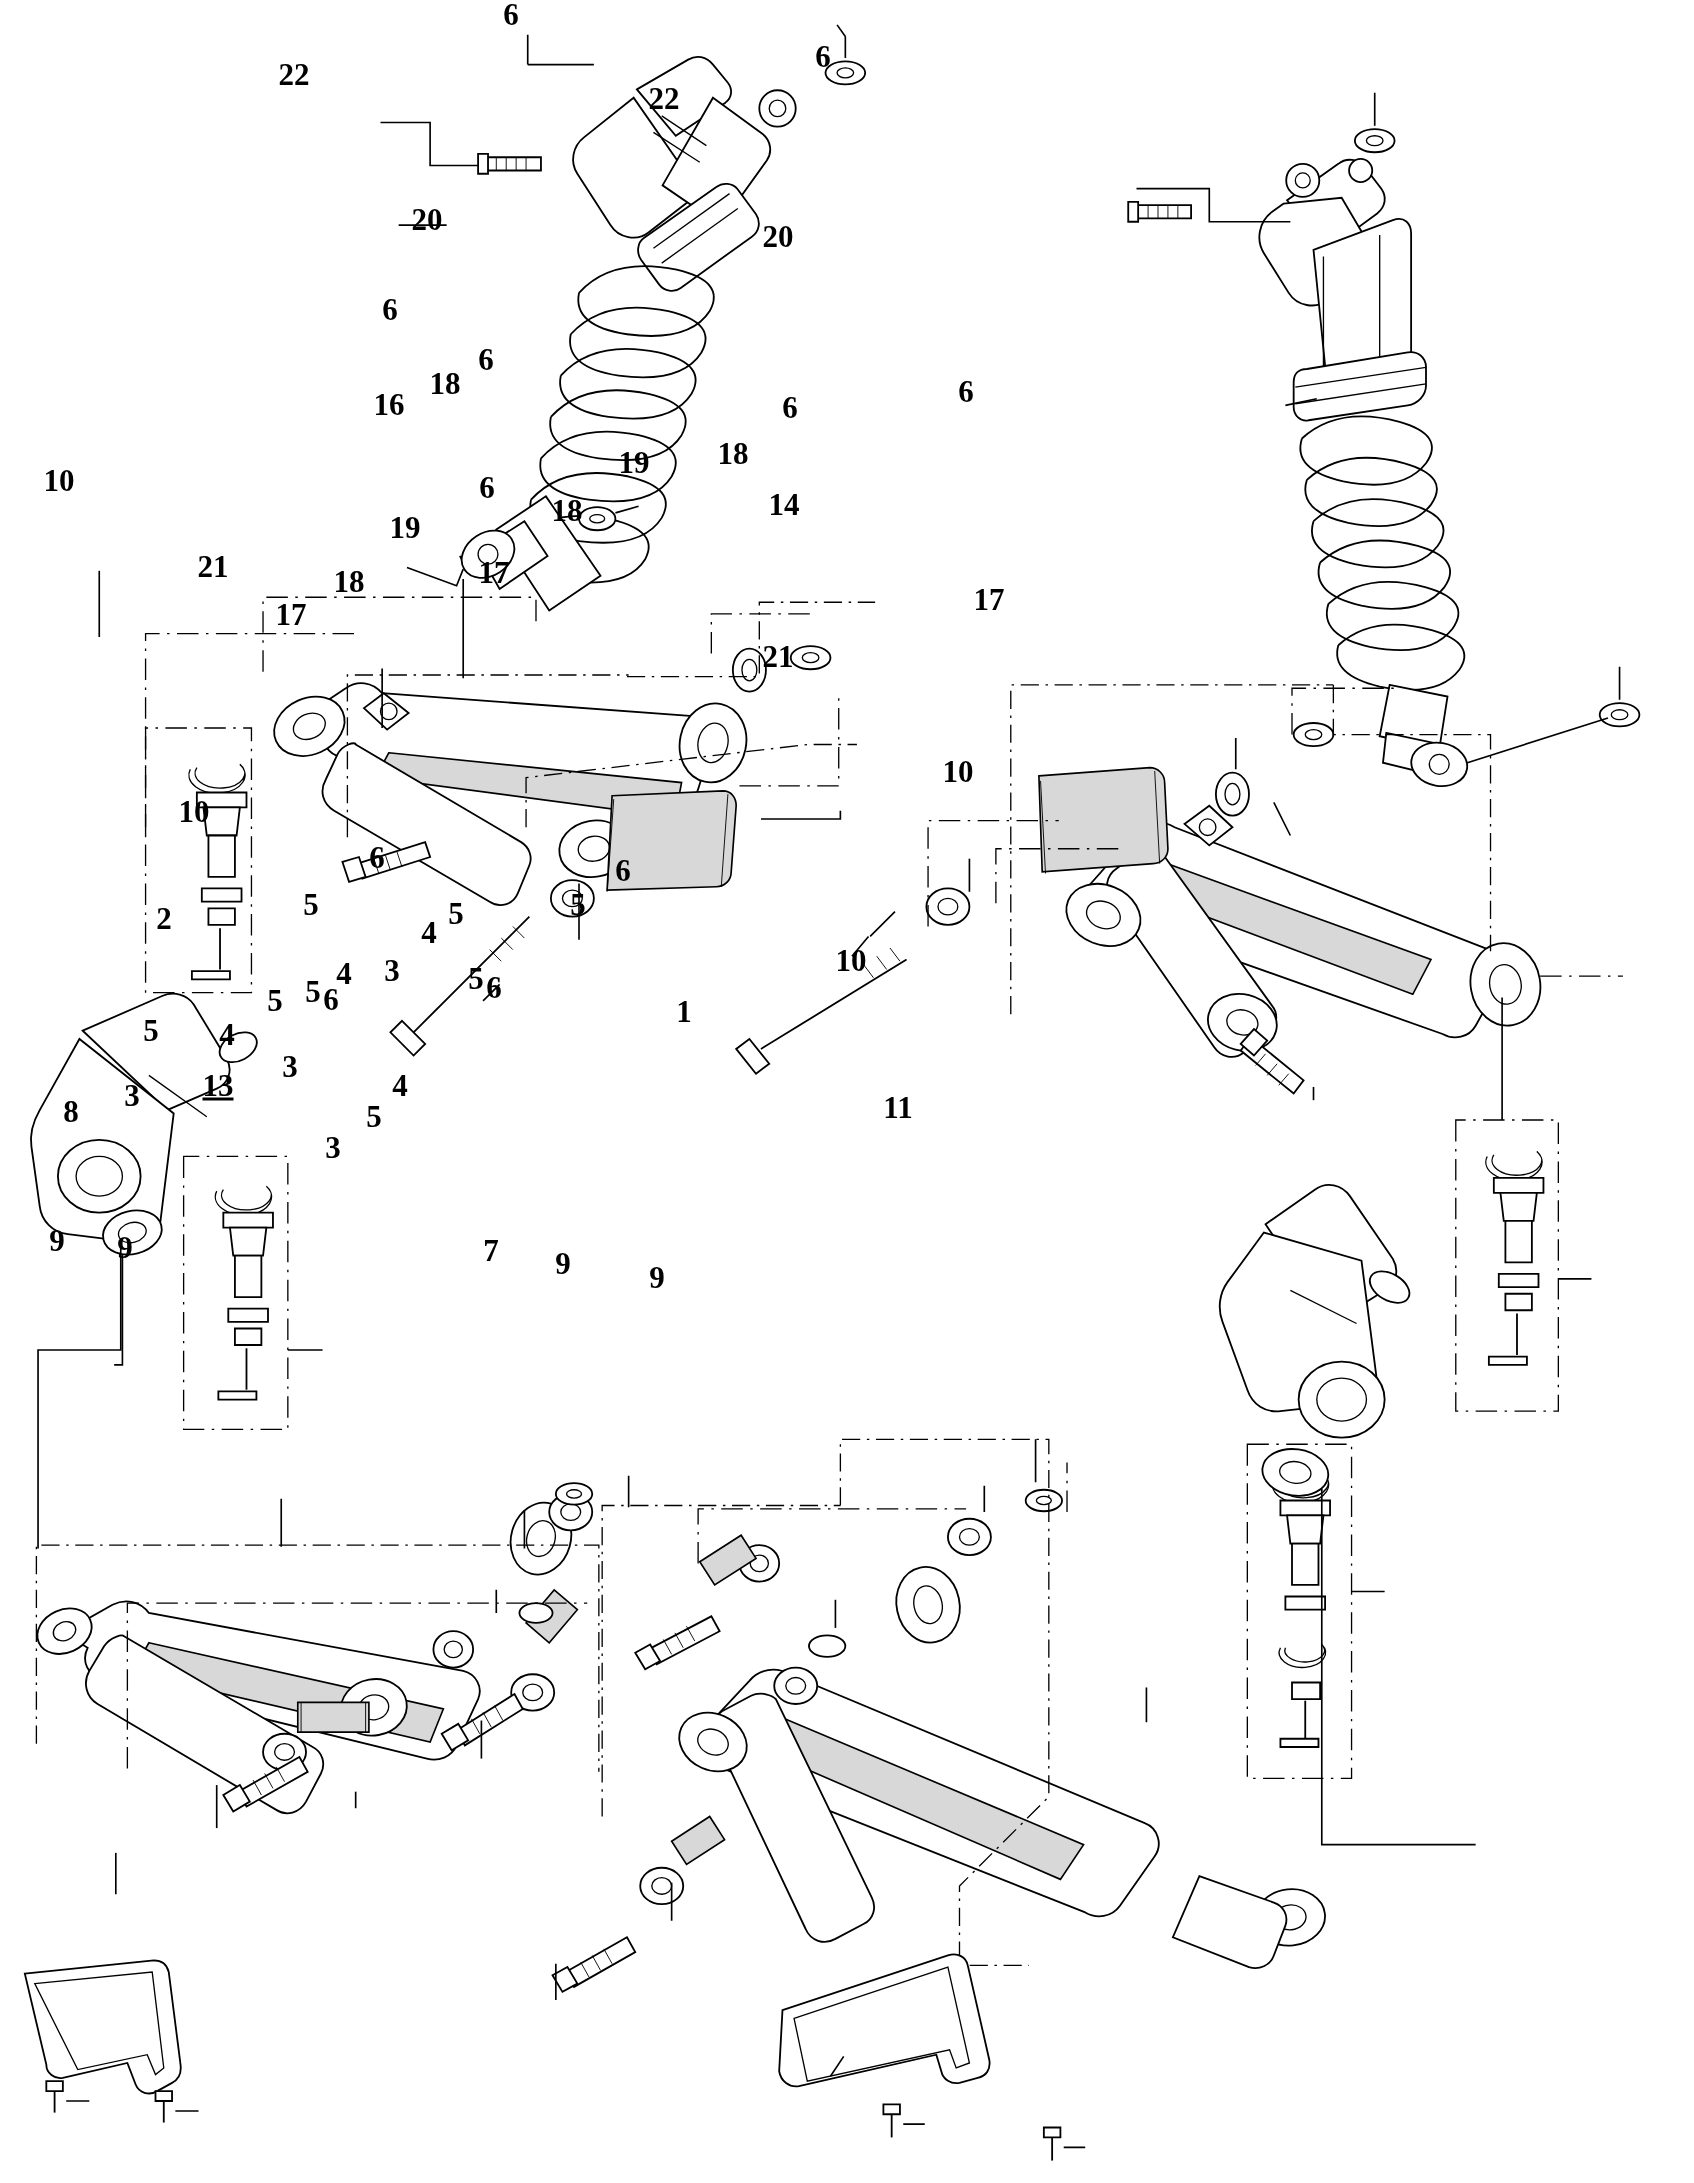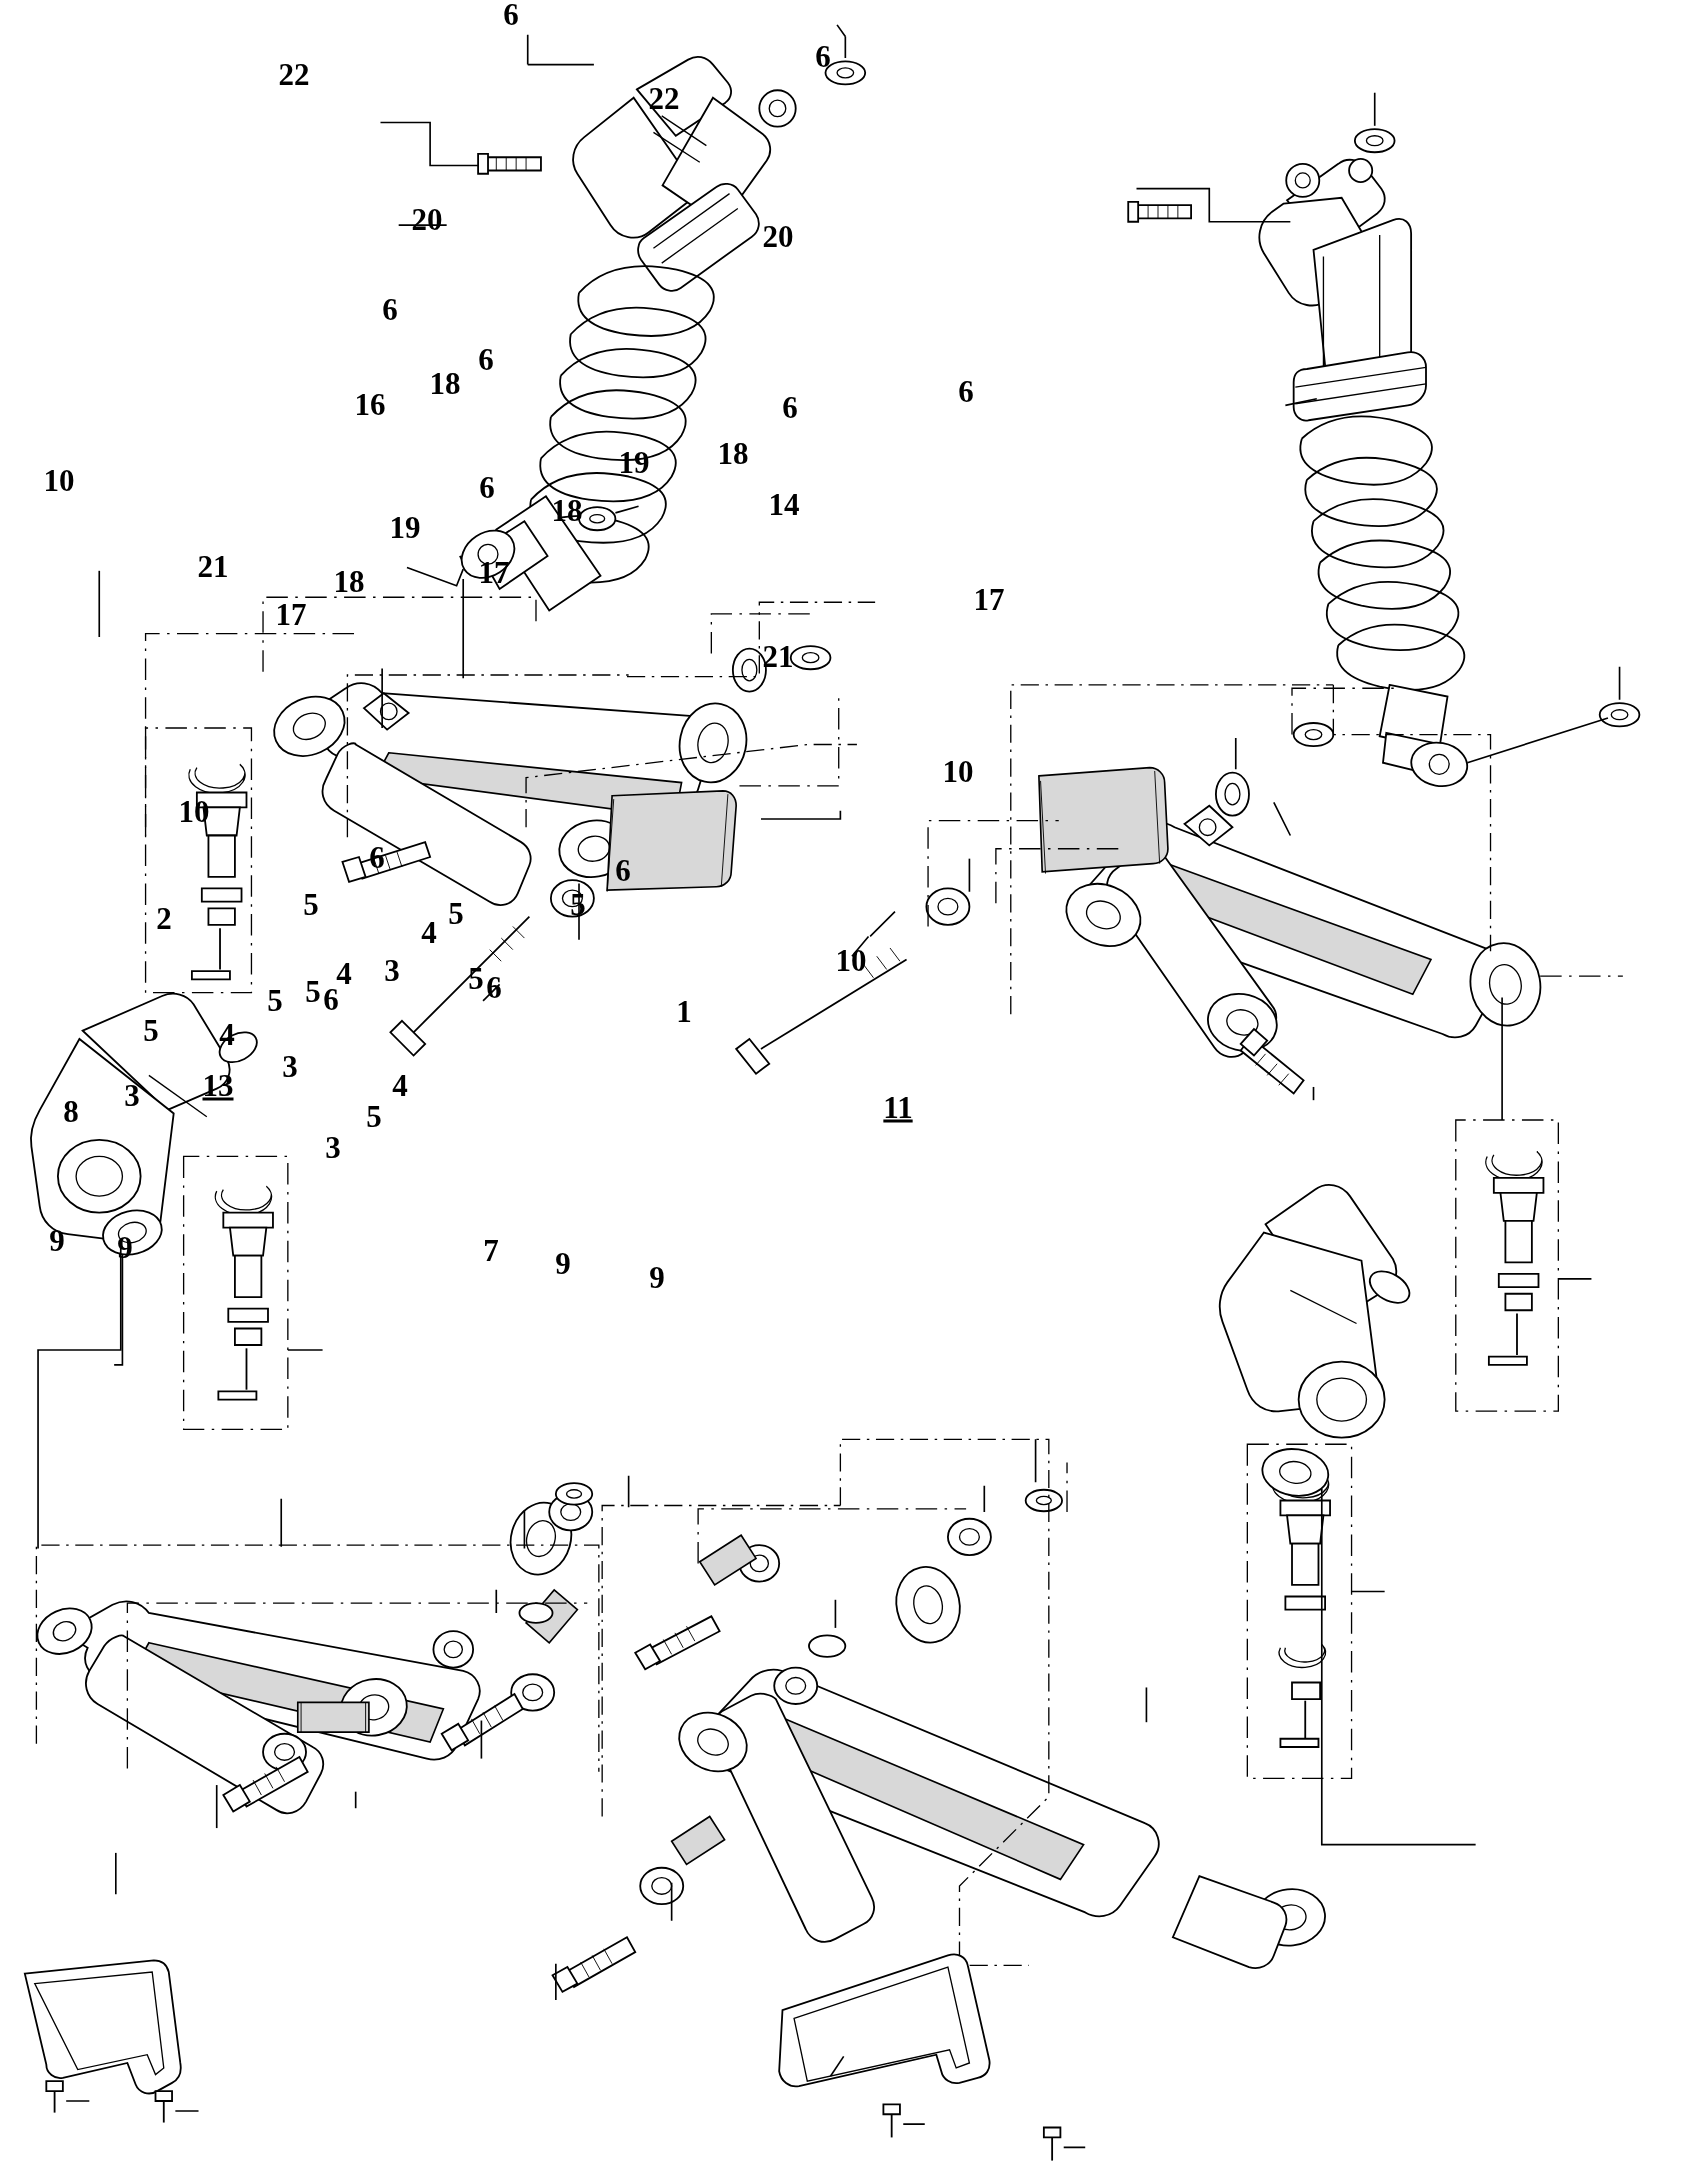--- a/index.html
+++ b/index.html
@@ -492,21 +492,21 @@
 
   <div class="callout" style="left:511px; top:14px;">6</div>
   <div class="callout" style="left:294px; top:74px;">22</div>
   <div class="callout" style="left:823px; top:56px;">6</div>
   <div class="callout" style="left:664px; top:98px;">22</div>
   <div class="callout" style="left:427px; top:219px;">20</div>
   <div class="callout" style="left:778px; top:236px;">20</div>
   <div class="callout" style="left:390px; top:309px;">6</div>
   <div class="callout" style="left:486px; top:359px;">6</div>
   <div class="callout" style="left:445px; top:383px;">18</div>
-  <div class="callout" style="left:370px; top:404px;">16</div>
+  <div class="callout" style="left:389px; top:404px;">16</div>
   <div class="callout" style="left:790px; top:407px;">6</div>
   <div class="callout" style="left:966px; top:391px;">6</div>
   <div class="callout" style="left:634px; top:462px;">19</div>
   <div class="callout" style="left:733px; top:453px;">18</div>
   <div class="callout" style="left:59px; top:480px;">10</div>
   <div class="callout" style="left:487px; top:487px;">6</div>
   <div class="callout" style="left:567px; top:510px;">18</div>
   <div class="callout" style="left:784px; top:504px;">14</div>
   <div class="callout" style="left:405px; top:527px;">19</div>
   <div class="callout" style="left:213px; top:566px;">21</div>
@@ -531,21 +531,21 @@
   <div class="callout" style="left:494px; top:987px;">6</div>
   <div class="callout" style="left:313px; top:991px;">5</div>
   <div class="callout" style="left:331px; top:999px;">6</div>
   <div class="callout" style="left:275px; top:1000px;">5</div>
   <div class="callout" style="left:684px; top:1011px;">1</div>
   <div class="callout" style="left:227px; top:1034px;">4</div>
   <div class="callout" style="left:151px; top:1030px;">5</div>
   <div class="callout" style="left:290px; top:1066px;">3</div>
   <div class="callout" style="left:218px; top:1085px;text-decoration:underline;">13</div>
   <div class="callout" style="left:132px; top:1095px;">3</div>
-  <div class="callout" style="left:898px; top:1107px;text-decoration:underline;">11</div>
+  <div class="callout" style="left:898px; top:1107px;">11</div>
   <div class="callout" style="left:71px; top:1111px;">8</div>
   <div class="callout" style="left:400px; top:1085px;">4</div>
   <div class="callout" style="left:374px; top:1116px;">5</div>
   <div class="callout" style="left:333px; top:1147px;">3</div>
   <div class="callout" style="left:57px; top:1240px;">9</div>
   <div class="callout" style="left:125px; top:1247px;">9</div>
   <div class="callout" style="left:491px; top:1250px;">7</div>
   <div class="callout" style="left:563px; top:1263px;">9</div>
   <div class="callout" style="left:657px; top:1277px;">9</div>
 

